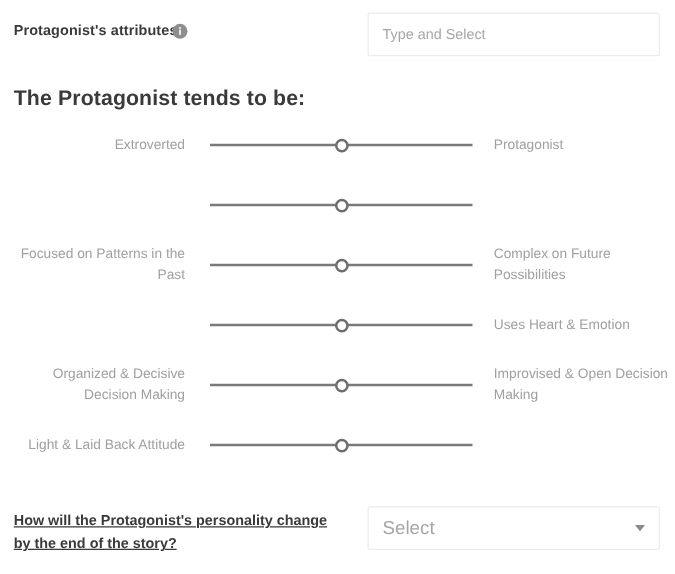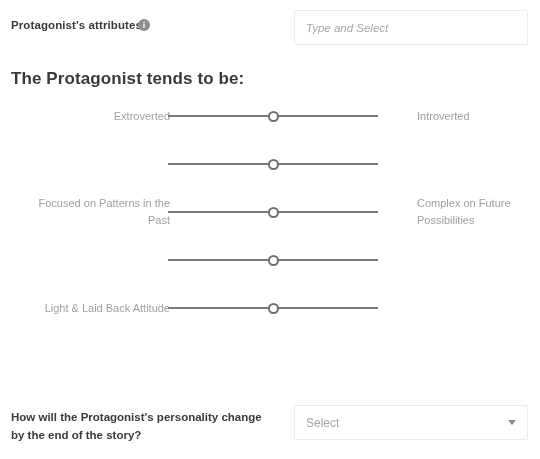--- a/index.html
+++ b/index.html
@@ -52,21 +52,20 @@
     left: 294px;
     top: 10px;
     width: 234px;
     height: 35px;
     box-sizing: border-box;
     border: 1px solid #ececec;
     border-radius: 2px;
     background: #ffffff;
     display: flex;
     align-items: center;
-    font-style: italic;
   }
   .select-input .ph {
     padding-left: 11px;
     font-size: 11.5px;
     color: #a6a6a6;
     white-space: nowrap;
   }
 
   
   .sub-heading {
@@ -90,21 +89,20 @@
   .slider-row {
     position: relative;
     height: 48px;
     display: flex;
     align-items: center;
   }
   .slider-label {
     font-size: 11px;
     color: #a0a0a0;
     line-height: 17px;
-    margin-left: 22px;
   }
   .slider-label.left {
     width: 148px;
     padding-right: 0;
     text-align: right;
     box-sizing: border-box;
   }
   .slider-label.right {
     position: absolute;
     left: 395px;
@@ -151,38 +149,39 @@
   }
   .question-text {
     position: absolute;
     left: 11px;
     top: 8px;
     width: 255px;
     font-size: 11.5px;
     font-weight: bold;
     color: #3a3a3a;
     line-height: 18px;
+    text-decoration: underline;
   }
   .dropdown {
     position: absolute;
     left: 294px;
     top: 5px;
     width: 234px;
     height: 35px;
     box-sizing: border-box;
     border: 1px solid #ececec;
     border-radius: 2px;
     background: #ffffff;
     display: flex;
     align-items: center;
     justify-content: space-between;
   }
   .dropdown .ph {
     padding-left: 11px;
-    font-size: 12px;
+    font-size: 15px;
     color: #a6a6a6;
     white-space: nowrap;
   }
   .chevron {
     margin-right: 11px;
     width: 0;
     height: 0;
     border-left: 4.5px solid transparent;
     border-right: 4.5px solid transparent;
     border-top: 5px solid #8a8a8a;
@@ -209,21 +208,21 @@
 <div class="sub-heading">The Protagonist tends to be:</div>
 
 <div class="sliders">
 
   <div class="slider-row">
     <div class="slider-label left">Extroverted</div>
     <div class="slider-track-wrap">
       <div class="slider-track"></div>
       <div class="slider-thumb" style="left:50%"></div>
     </div>
-    <div class="slider-label right">Introverted</div>
+    <div class="slider-label right">Protagonist</div>
   </div>
 
   <div class="slider-row">
     <div class="slider-track-wrap">
       <div class="slider-track"></div>
       <div class="slider-thumb" style="left:50%"></div>
     </div>
   </div>
 
   <div class="slider-row">
@@ -233,22 +232,31 @@
       <div class="slider-thumb" style="left:50%"></div>
     </div>
     <div class="slider-label right">Complex on Future Possibilities</div>
   </div>
 
   <div class="slider-row">
     <div class="slider-track-wrap">
       <div class="slider-track"></div>
       <div class="slider-thumb" style="left:50%"></div>
     </div>
-  </div>
-
+    <div class="slider-label right">Uses Heart &amp; Emotion</div>
+  </div>
+
+  <div class="slider-row">
+    <div class="slider-label left">Organized &amp; Decisive Decision Making</div>
+    <div class="slider-track-wrap">
+      <div class="slider-track"></div>
+      <div class="slider-thumb" style="left:50%"></div>
+    </div>
+    <div class="slider-label right">Improvised &amp; Open Decision Making</div>
+  </div>
 
   <div class="slider-row">
     <div class="slider-label left">Light &amp; Laid Back Attitude</div>
     <div class="slider-track-wrap">
       <div class="slider-track"></div>
       <div class="slider-thumb" style="left:50%"></div>
     </div>
   </div>
 
 </div>

